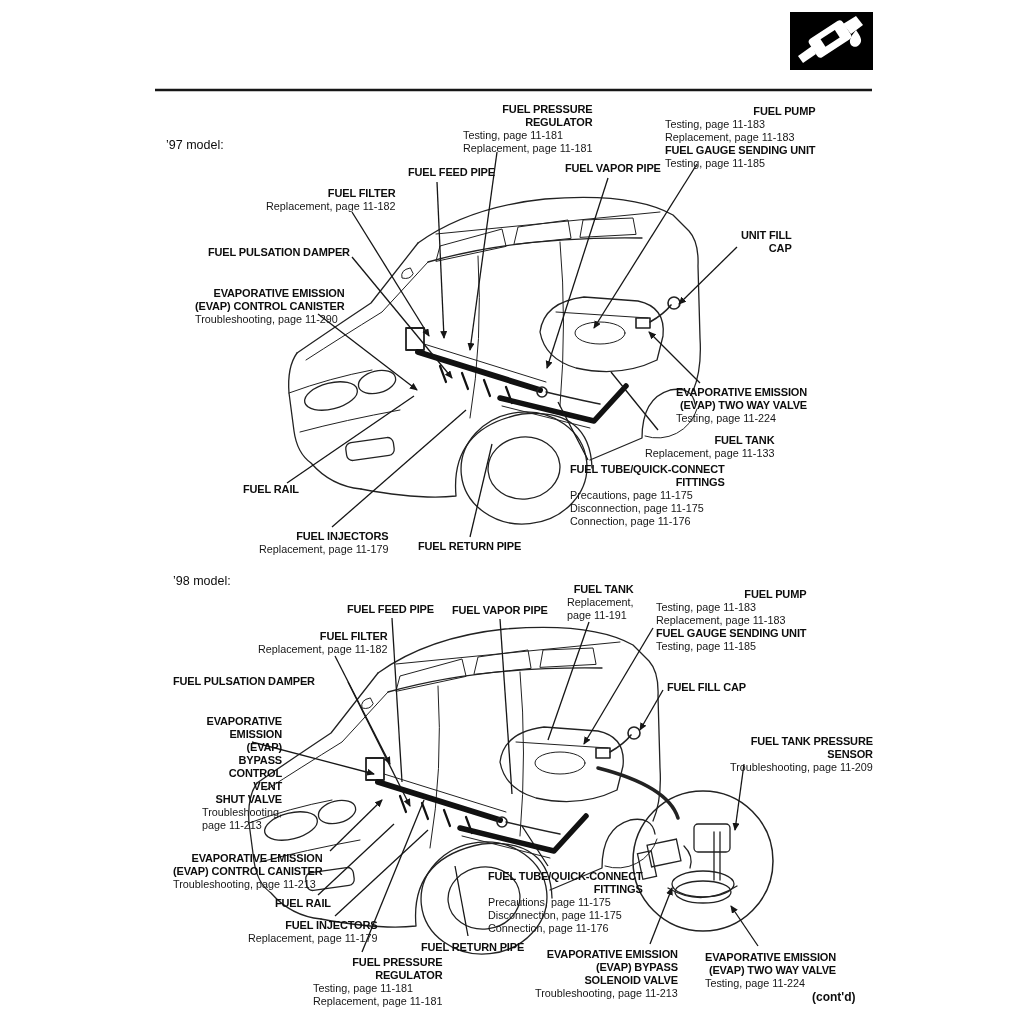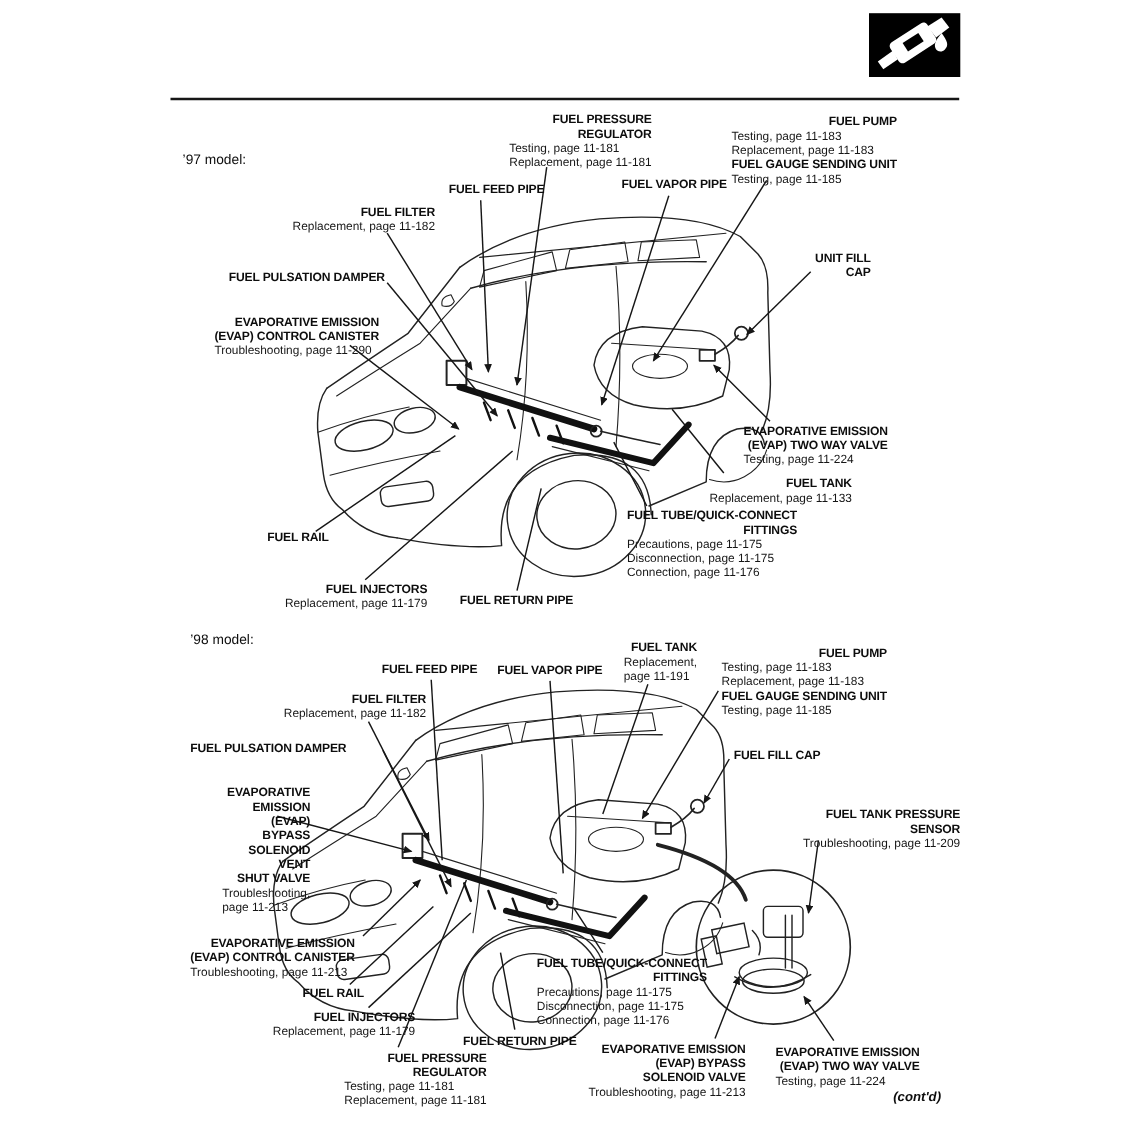--- a/index.html
+++ b/index.html
@@ -3,21 +3,21 @@
 <meta charset="utf-8">
 <style>
   html,body{margin:0;padding:0;background:#f3f3f1;}
   #page{position:relative;width:1024px;height:1024px;background:#ffffff;overflow:hidden;
         font-family:"Liberation Sans",sans-serif;color:#111;}
   #art{position:absolute;left:0;top:0;}
   .lbl{position:absolute;}
   .ln{font-size:10.8px;line-height:13px;font-weight:400;white-space:nowrap;color:#161616;}
   .ln.b{font-weight:700;font-size:11px;letter-spacing:-0.15px;color:#0d0d0d;text-align:right;}
   .model-title{position:absolute;font-weight:400;font-size:12.5px;color:#0d0d0d;white-space:nowrap;}
-  .contd{position:absolute;left:812px;top:990px;font-weight:700;font-size:12px;color:#0d0d0d;font-style:italic;}
+  .contd{position:absolute;left:812px;top:990px;font-weight:700;font-size:12px;color:#0d0d0d;}
 </style>
 </head>
 <body>
 
 <div id="page">
 
 <svg id="art" width="1024" height="1024" viewBox="0 0 1024 1024">
   <defs>
     <marker id="ah" markerWidth="9" markerHeight="8" refX="7" refY="3.5" orient="auto" markerUnits="userSpaceOnUse">
       <path d="M0,0 L8,3.5 L0,7 Z" fill="#161616"></path>
@@ -249,21 +249,21 @@
         <div class="ln b">FUEL PULSATION DAMPER</div>
       </div>
       <div class="lbl" style="left: 667px; top: 681px;">
         <div class="ln b">FUEL FILL CAP</div>
       </div>
       <div class="lbl" style="left: 174px; top: 715px; margin-left: 28px;">
         <div class="ln b">EVAPORATIVE</div>
         <div class="ln b">EMISSION</div>
         <div class="ln b">(EVAP)</div>
         <div class="ln b">BYPASS</div>
-        <div class="ln b">SOLENOID</div>
+        <div class="ln b">CONTROL</div>
         <div class="ln b">VENT</div>
         <div class="ln b">SHUT VALVE</div>
         <div class="ln">Troubleshooting,</div>
         <div class="ln">page 11-213</div>
       </div>
       <div class="lbl" style="left: 687px; top: 735px; margin-left: 43px;">
         <div class="ln b">FUEL TANK PRESSURE</div>
         <div class="ln b">SENSOR</div>
         <div class="ln">Troubleshooting, page 11-209</div>
       </div>

